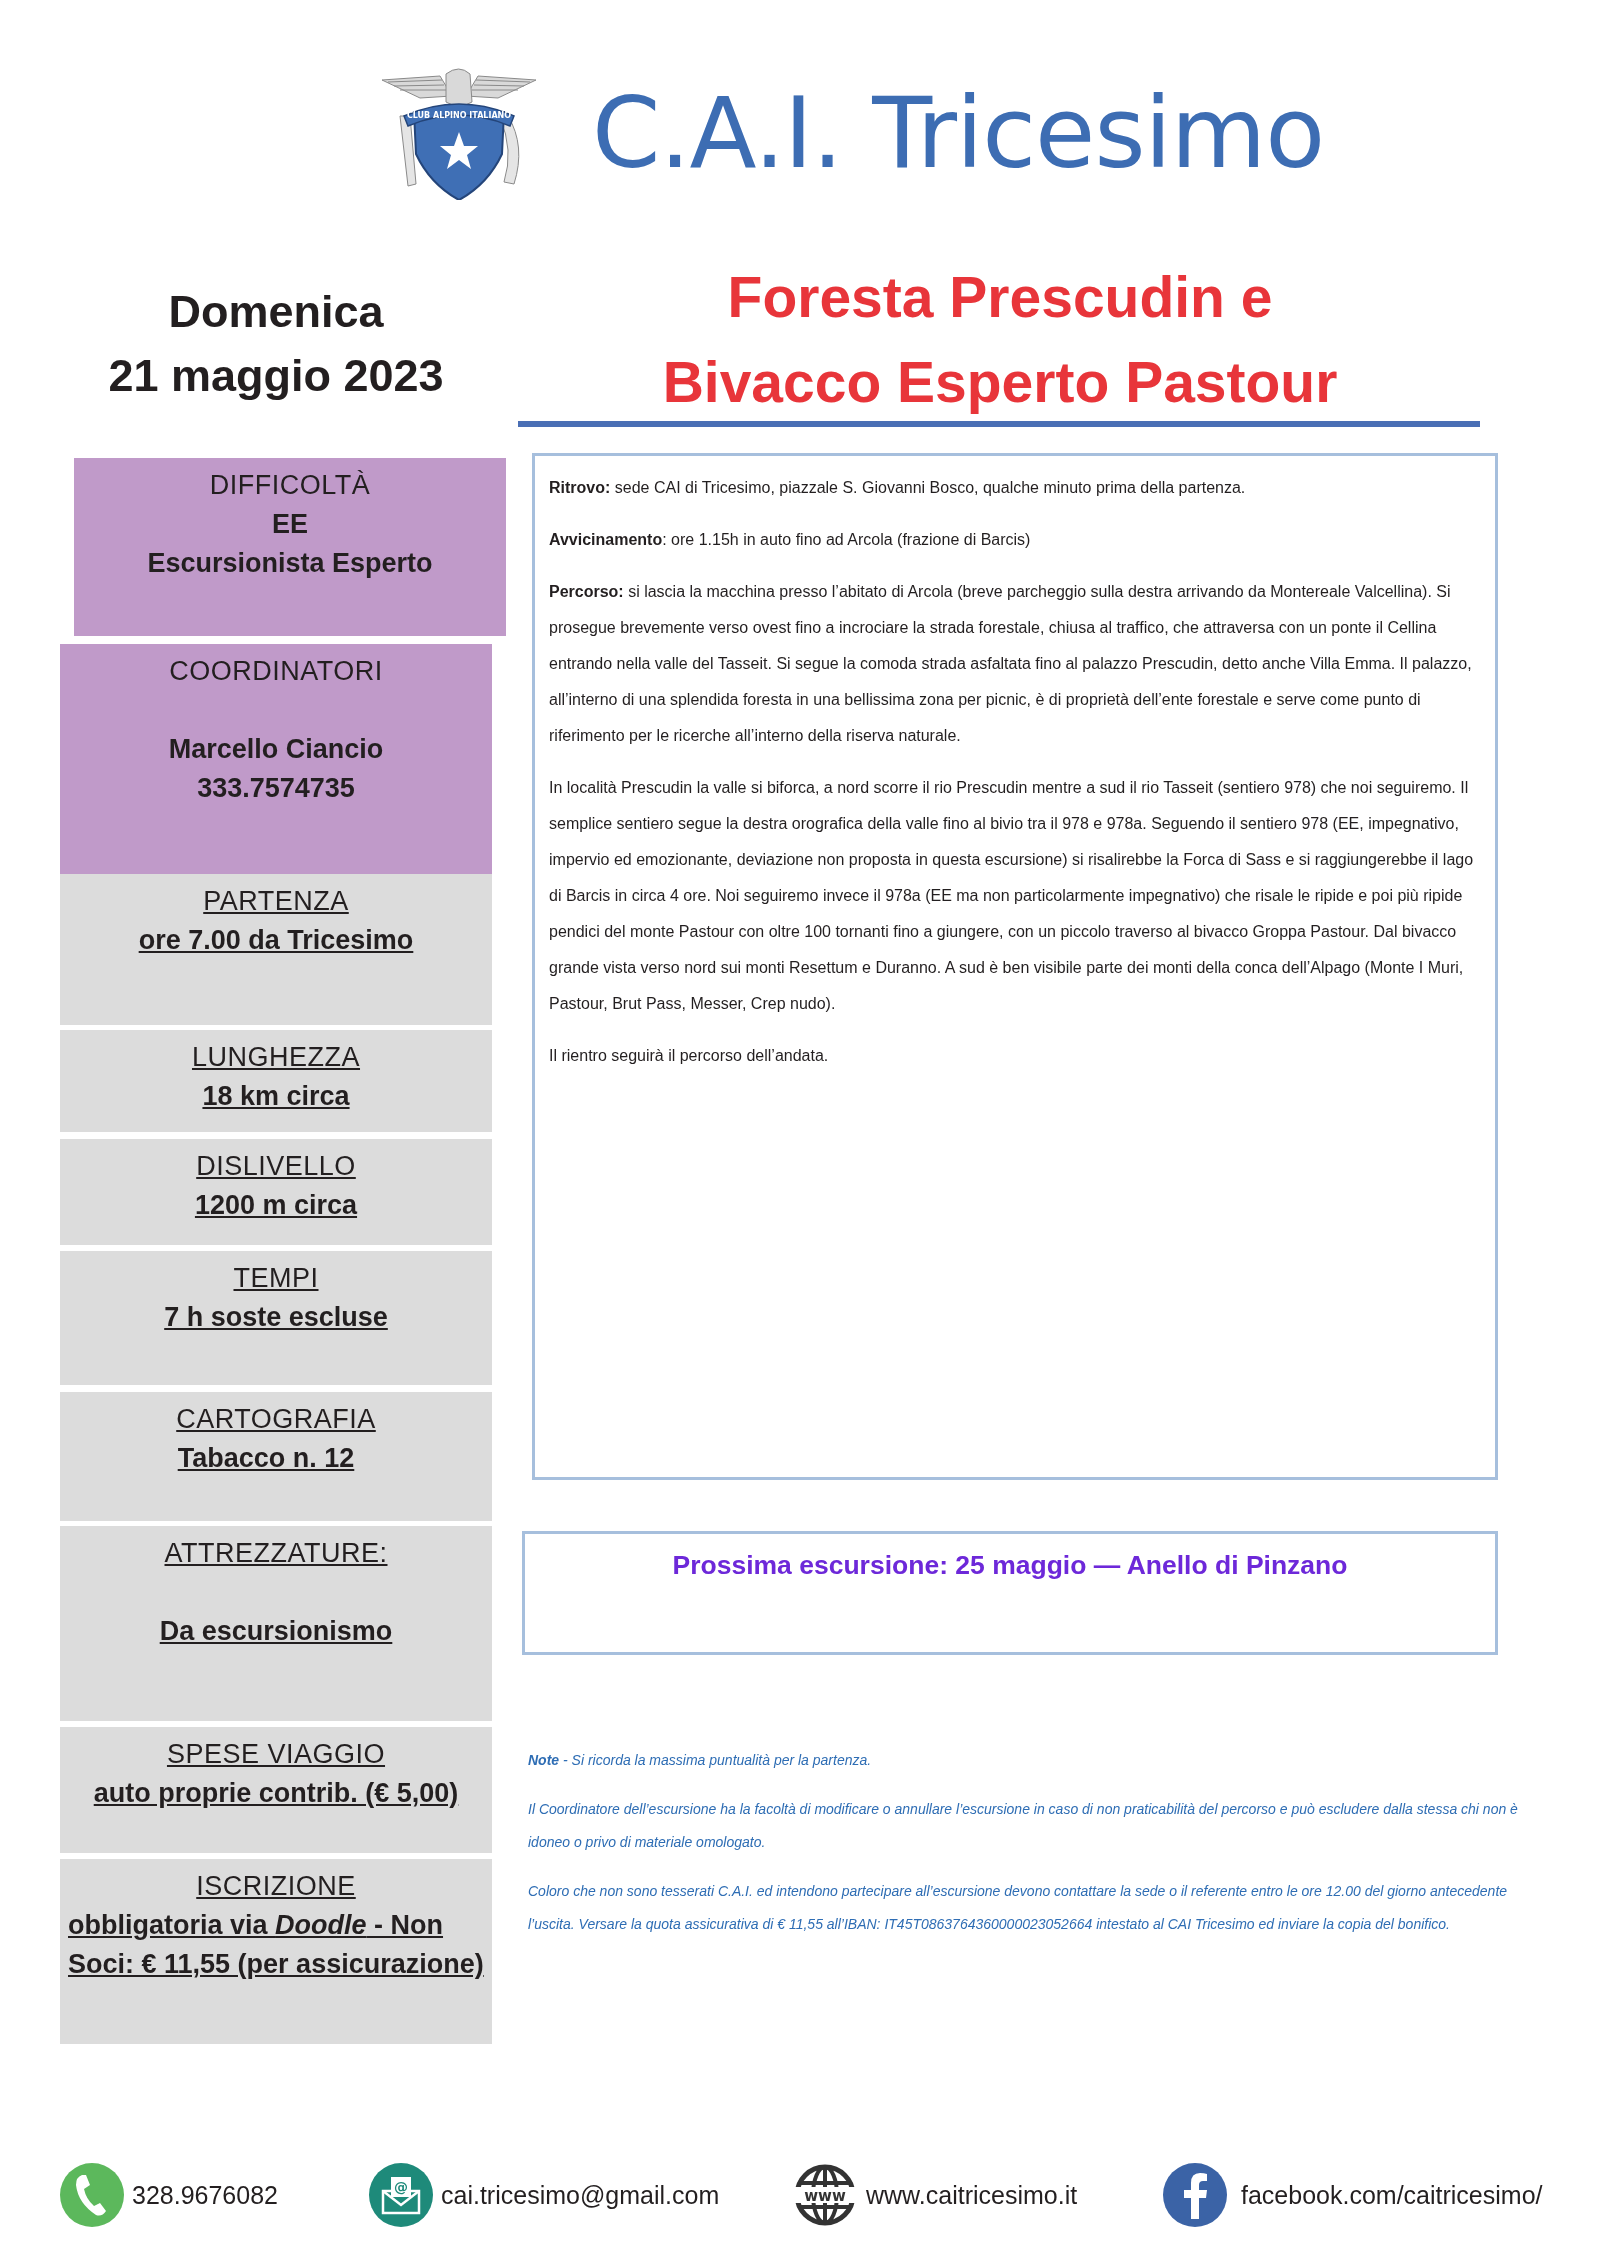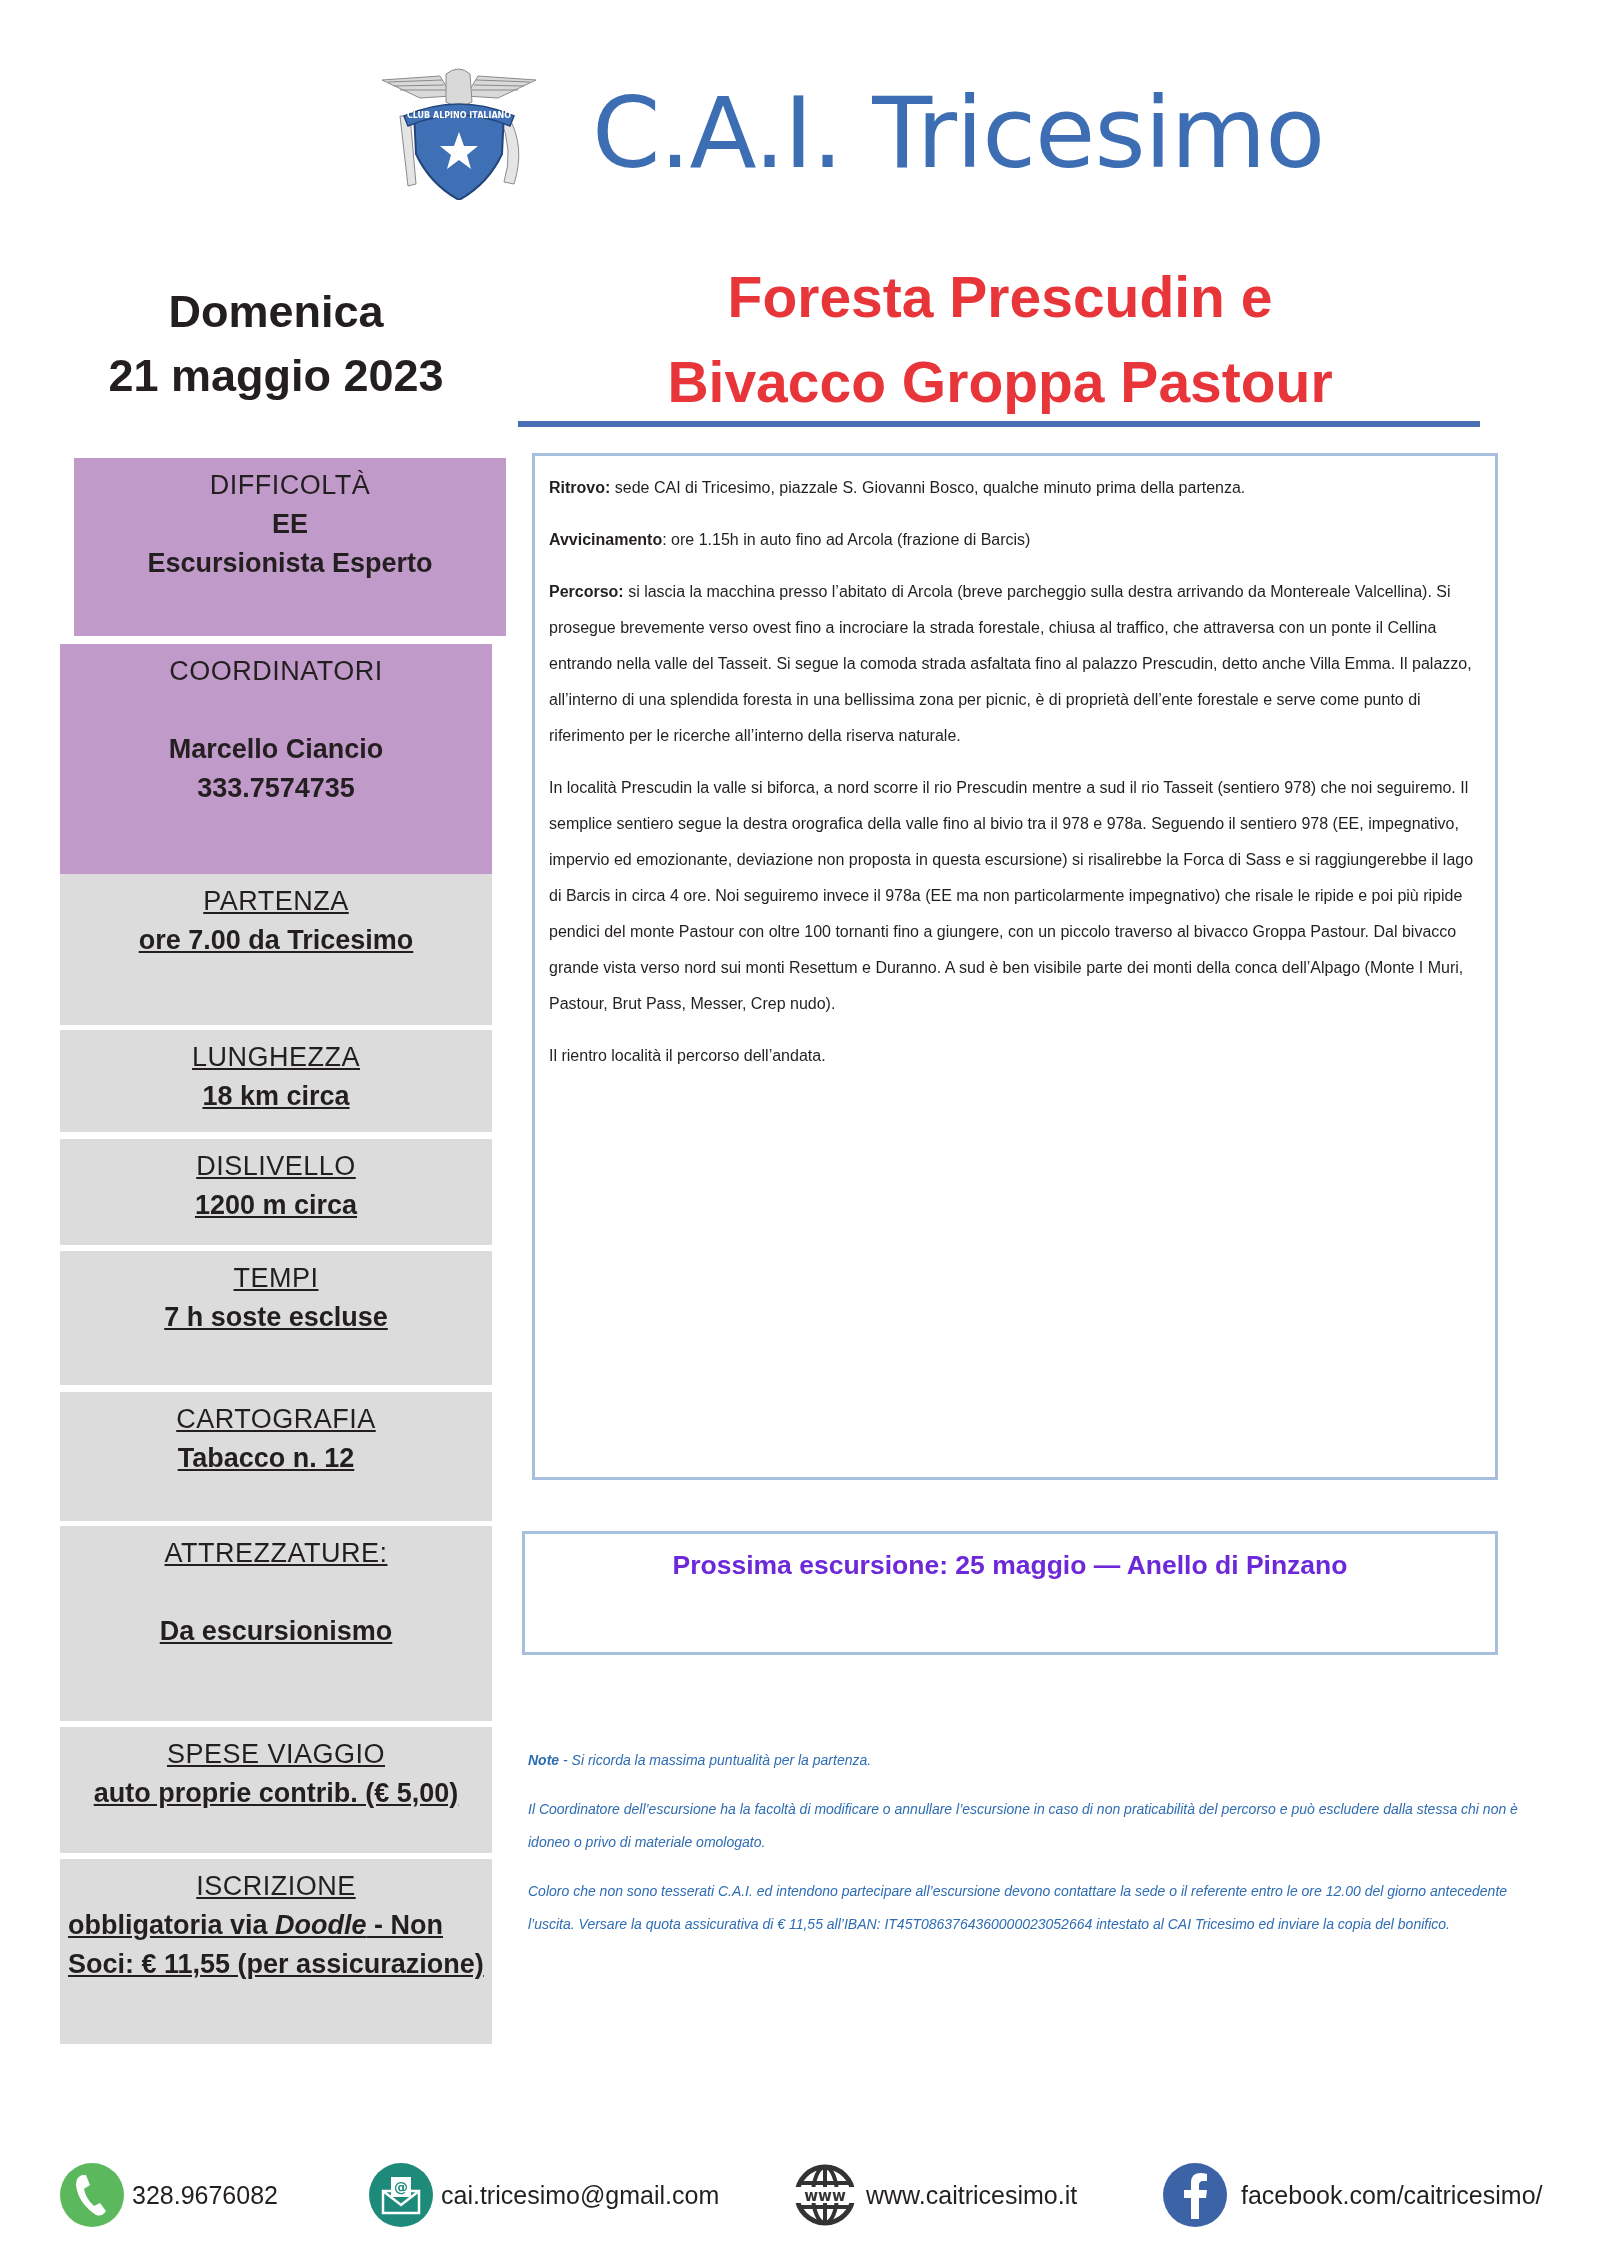--- a/index.html
+++ b/index.html
@@ -75,21 +75,21 @@
 </div>
 <div class="org-title">C.A.I. Tricesimo</div>
 
 <div class="date-block">
   <div>Domenica</div>
   <div>21 maggio 2023</div>
 </div>
 
 <div class="event-title">
   <div>Foresta Prescudin e</div>
-  <div>Bivacco Groppa Pastour</div>
+  <div>Bivacco Esperto Pastour</div>
 </div>
 <div class="title-rule"></div>
 
 <div class="info-box purple" style="top:458px;height:178px;margin-left:14px;">
   <div class="lbl">DIFFICOLTÀ</div>
   <div class="val">EE</div>
   <div class="val">Escursionista Esperto</div>
 </div>
 
 <div class="info-box purple" style="top:644px;height:230px;">
@@ -138,21 +138,21 @@
 <div class="info-box gray" style="top:1859px;height:185px;">
   <div class="lbl">ISCRIZIONE</div>
   <div class="val" style="text-align:left;padding-left:8px;padding-right:6px;"><span>obbligatoria via </span><i>Doodle</i><span> - Non Soci: € 11,55 (per assicurazione)</span></div>
 </div>
 
 <div class="main-box">
   <p><b>Ritrovo:</b><span> sede CAI di Tricesimo, piazzale S. Giovanni Bosco, qualche minuto prima della partenza.</span></p>
   <p><b>Avvicinamento</b><span>: ore 1.15h in auto fino ad Arcola (frazione di Barcis)</span></p>
   <p><b>Percorso:</b><span> si lascia la macchina presso l’abitato di Arcola (breve parcheggio sulla destra arrivando da Montereale Valcellina). Si prosegue brevemente verso ovest fino a incrociare la strada forestale, chiusa al traffico, che attraversa con un ponte il Cellina entrando nella valle del Tasseit. Si segue la comoda strada asfaltata fino al palazzo Prescudin, detto anche Villa Emma. Il palazzo, all’interno di una splendida foresta in una bellissima zona per picnic, è di proprietà dell’ente forestale e serve come punto di riferimento per le ricerche all’interno della riserva naturale.</span></p>
   <p>In località Prescudin la valle si biforca, a nord scorre il rio Prescudin mentre a sud il rio Tasseit (sentiero 978) che noi seguiremo. Il semplice sentiero segue la destra orografica della valle fino al bivio tra il 978 e 978a. Seguendo il sentiero 978 (EE, impegnativo, impervio ed emozionante, deviazione non proposta in questa escursione) si risalirebbe la Forca di Sass e si raggiungerebbe il lago di Barcis in circa 4 ore. Noi seguiremo invece il 978a (EE ma non particolarmente impegnativo) che risale le ripide e poi più ripide pendici del monte Pastour con oltre 100 tornanti fino a giungere, con un piccolo traverso al bivacco Groppa Pastour. Dal bivacco grande vista verso nord sui monti Resettum e Duranno. A sud è ben visibile parte dei monti della conca dell’Alpago (Monte I Muri, Pastour, Brut Pass, Messer, Crep nudo).</p>
-  <p>Il rientro località il percorso dell’andata.</p>
+  <p>Il rientro seguirà il percorso dell’andata.</p>
 </div>
 
 <div class="next-box">
   <span>Prossima escursione: 25 maggio — Anello di Pinzano</span>
 </div>
 
 <div class="notes">
   <p><b>Note</b><span> - Si ricorda la massima puntualità per la partenza.</span></p>
   <p>Il Coordinatore dell’escursione ha la facoltà di modificare o annullare l’escursione in caso di non praticabilità del percorso e può escludere dalla stessa chi non è idoneo o privo di materiale omologato.</p>
   <p>Coloro che non sono tesserati C.A.I. ed intendono partecipare all’escursione devono contattare la sede o il referente entro le ore 12.00 del giorno antecedente l’uscita. Versare la quota assicurativa di € 11,55 all’IBAN: IT45T0863764360000023052664 intestato al CAI Tricesimo ed inviare la copia del bonifico.</p>

